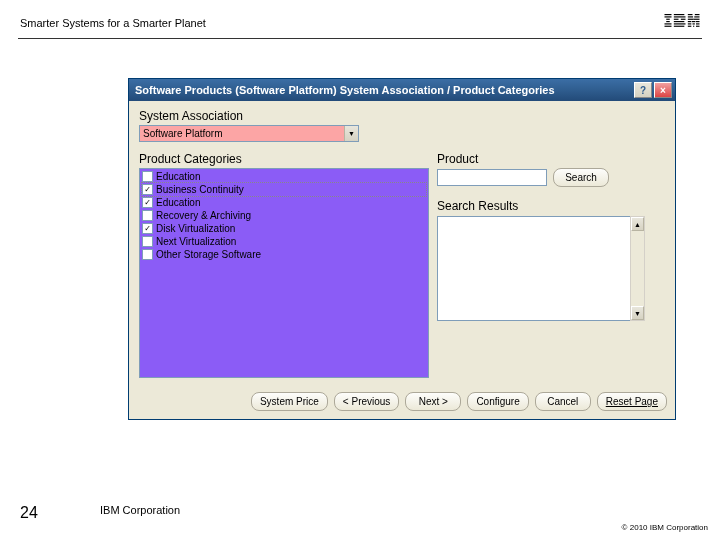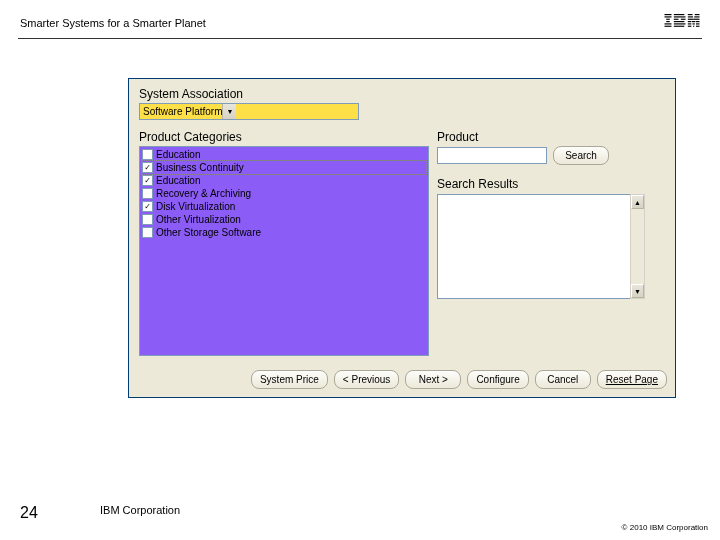--- a/index.html
+++ b/index.html
@@ -7,21 +7,21 @@
   .slide-header { display: flex; justify-content: space-between; align-items: center; padding: 14px 20px 6px 20px; }
   .slide-title { font-size: 11px; color: #000; }
   .hr { border: none; border-top: 1px solid #333; margin: 0 18px; }
   .dialog { position: absolute; left: 128px; top: 78px; width: 548px; border: 1px solid #003c71; background: #ece9d8; font-family: Tahoma, sans-serif; font-size: 10px; color: #000; }
   .titlebar { height: 22px; background: linear-gradient(to bottom, #3b6ea5 0%, #2f5d8f 50%, #224a78 100%); color: #fff; display: flex; align-items: center; justify-content: space-between; padding: 0 3px 0 6px; font-weight: bold; font-size: 11px; }
   .titlebar-buttons { display: flex; gap: 2px; }
   .tb-btn { width: 18px; height: 16px; background: linear-gradient(to bottom, #e8e6dc, #d6d2c2); border: 1px solid #fff; border-right-color: #888; border-bottom-color: #888; display: flex; align-items: center; justify-content: center; font-size: 10px; font-weight: bold; color: #2f5d8f; cursor: pointer; }
   .tb-btn.close { background: linear-gradient(to bottom, #f2a0a0, #d44); color: #fff; }
   .content { padding: 8px 10px 8px 10px; }
   .label { font-size: 12px; margin-bottom: 2px; }
-  .combo { width: 220px; height: 17px; background: #fde047; border: 1px solid #7f9db9; display: flex; align-items: center; justify-content: flex-start; padding: 0 0 0 3px; font-size: 10px; }
+  .combo { width: 220px; height: 17px; background: #fca5a5; border: 1px solid #7f9db9; display: flex; align-items: center; justify-content: space-between; padding: 0 0 0 3px; font-size: 10px; }
   .combo-arrow { width: 14px; height: 15px; background: linear-gradient(to bottom, #e8e6dc, #d6d2c2); border-left: 1px solid #b8b4a2; display: flex; align-items: center; justify-content: center; font-size: 7px; }
   .cols { display: flex; gap: 8px; margin-top: 10px; }
   .leftcol { flex: 0 0 290px; }
   .rightcol { flex: 1; }
   .listbox { width: 290px; height: 210px; background: #8b5cf6; border: 1px solid #7f9db9; overflow: hidden; position: relative; }
   .list-inner { padding: 1px 2px; }
   .row { display: flex; align-items: center; gap: 3px; height: 13px; font-size: 10px; line-height: 10px; outline: 1px dotted transparent; }
   .row.focus { outline: 1px dotted #888; }
   .chk { width: 11px; height: 11px; border: 1px solid #7f9db9; background: #fff; display: flex; align-items: center; justify-content: center; font-size: 8px; line-height: 8px; }
   .search-row { display: flex; gap: 6px; align-items: center; margin-top: 2px; }
@@ -74,20 +74,27 @@
           <rect x="40" y="20" width="6" height="2"></rect>
           <rect x="49" y="20" width="2" height="2"></rect>
           <rect x="54" y="20" width="6" height="2"></rect>
       </g>
     </svg>
   </div>
 </div>
 <hr class="hr">
 
 <div class="dialog">
+  <div class="titlebar">
+    <span>Software Products (Software Platform)   System Association / Product Categories</span>
+    <div class="titlebar-buttons">
+      <div class="tb-btn">?</div>
+      <div class="tb-btn close">×</div>
+    </div>
+  </div>
   <div class="content">
     <div class="label">System Association</div>
     <div class="combo">
       <span>Software Platform</span>
       <div class="combo-arrow">▼</div>
     </div>
 
     <div class="cols">
       <div class="leftcol">
         <div class="label">Product Categories</div>
@@ -108,21 +115,21 @@
               <div class="row">
                 <div class="chk"></div>
                 <span>Recovery &amp; Archiving</span>
               </div>
               <div class="row">
                 <div class="chk">✓</div>
                 <span>Disk Virtualization</span>
               </div>
               <div class="row">
                 <div class="chk"></div>
-                <span>Other Virtualization</span>
+                <span>Next Virtualization</span>
               </div>
               <div class="row">
                 <div class="chk"></div>
                 <span>Other Storage Software</span>
               </div>
             </div>
         </div>
       </div>
       <div class="rightcol">
         <div class="label" style="margin-top:0">Product</div>

